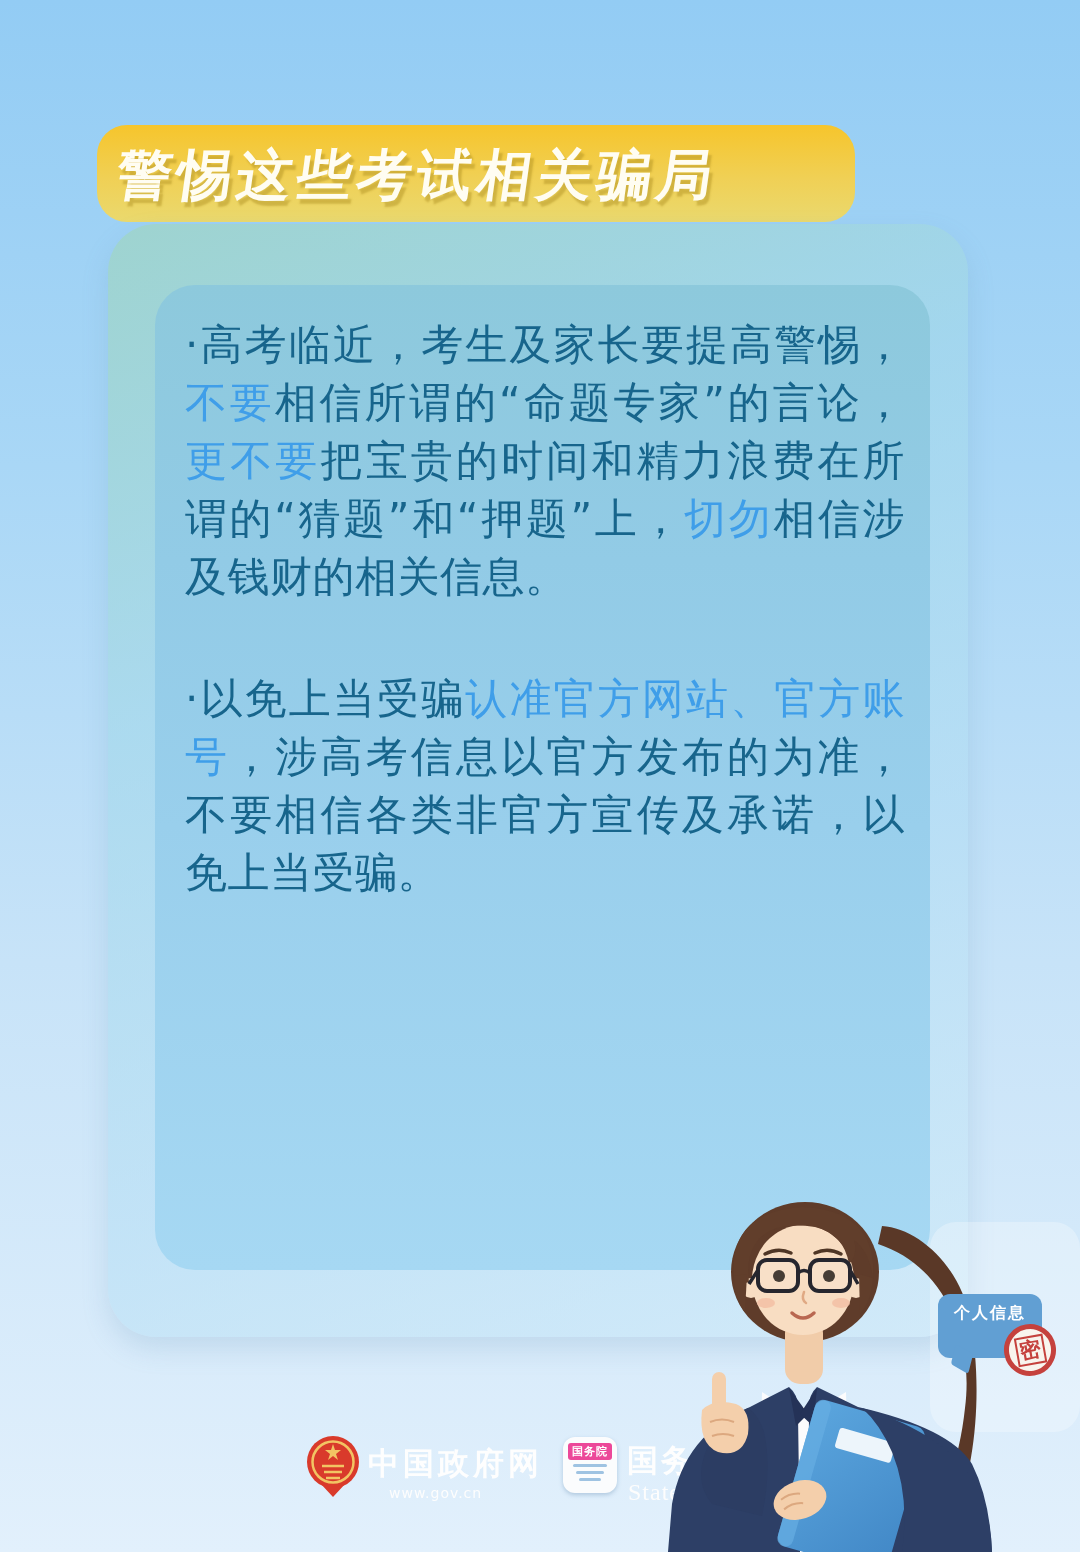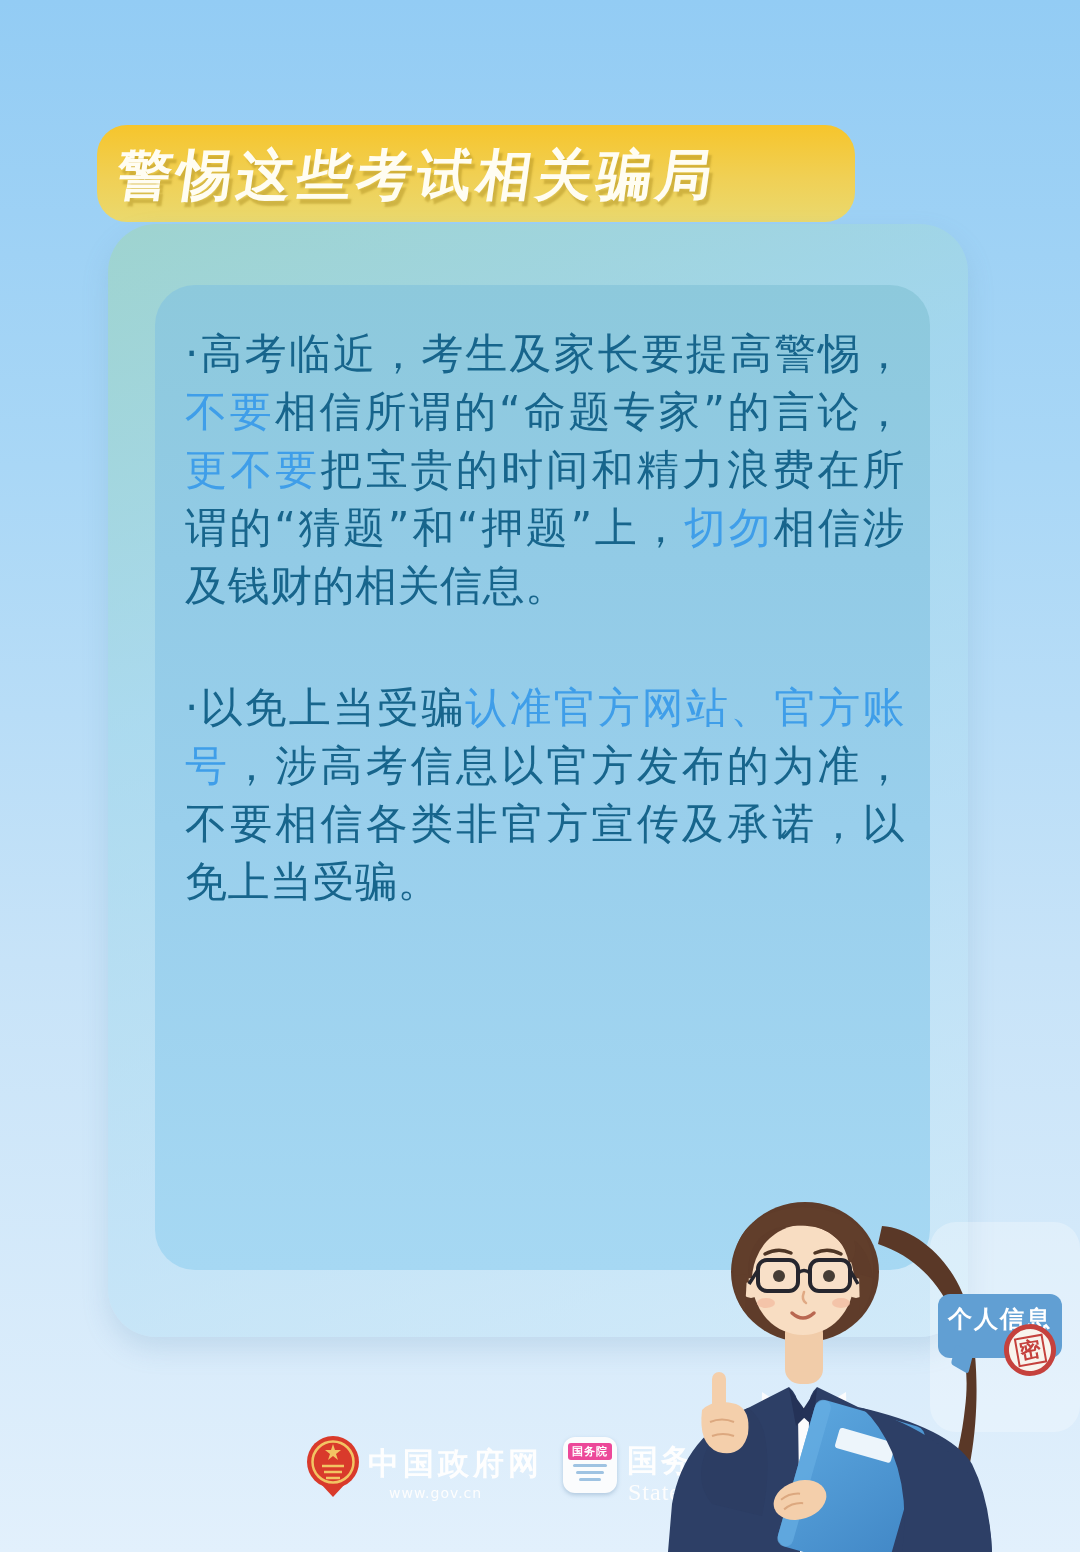--- a/index.html
+++ b/index.html
@@ -17,36 +17,36 @@
 
   
   .outer-card{position:absolute;left:108px;top:224px;width:860px;height:1113px;border-radius:48px;
     background:linear-gradient(155deg,rgba(158,212,198,0.80) 0%,rgba(163,216,234,0.62) 34%,rgba(180,222,244,0.55) 66%,rgba(205,233,248,0.62) 100%);
     box-shadow:0 12px 26px rgba(110,155,190,0.22);}
 
   
   .inner-card{position:absolute;left:155px;top:285px;width:775px;height:985px;border-radius:40px;
     background:linear-gradient(180deg,#8dc9dc 0%,#92cbe6 28%,#99cfec 55%,#a6d8f3 100%);
     box-sizing:border-box;padding:31px 25px 0 30px;}
-  .para{margin:9px 0 64px 0;font-size:42px;line-height:58px;color:#17658c;
+  .para{margin:0 0 64px 0;font-size:42px;line-height:58px;color:#17658c;
     letter-spacing:0.5px;text-align:justify;}
   .para .hl{color:#3f9ee9;}
 
   
   .decor-panel{position:absolute;left:930px;top:1222px;width:150px;height:210px;border-radius:26px;
     background:rgba(255,255,255,0.28);}
 
   
   .bubble1{position:absolute;left:598px;top:1262px;width:150px;height:70px;border-radius:14px;
     background:#58a1dd;color:#ffffff;font-weight:bold;font-size:22px;letter-spacing:3px;
     display:flex;align-items:center;justify-content:center;z-index:7;}
   .bubble1::after{content:"";position:absolute;right:24px;bottom:-12px;width:24px;height:24px;
     background:#58a1dd;transform:rotate(32deg) skewX(18deg);border-radius:3px;z-index:-1;}
-  .bubble2{position:absolute;left:938px;top:1294px;width:124px;height:64px;border-radius:12px;
-    background:#619fd3;color:#ffffff;font-weight:bold;font-size:24px;letter-spacing:2px;
+  .bubble2{position:absolute;left:938px;top:1294px;width:104px;height:64px;border-radius:12px;
+    background:#619fd3;color:#ffffff;font-weight:bold;font-size:16px;letter-spacing:2px;
     box-sizing:border-box;padding:9px 0 0 0;text-align:center;z-index:7;}
   .bubble2::after{content:"";position:absolute;left:14px;bottom:-11px;width:20px;height:20px;
     background:#619fd3;transform:rotate(30deg) skewX(16deg);border-radius:3px;z-index:-1;}
   .seal{position:absolute;left:1004px;top:1324px;width:52px;height:52px;border-radius:50%;
     background:#f8f4ee;border:5px solid #c5413d;box-sizing:border-box;
     display:flex;align-items:center;justify-content:center;transform:rotate(-10deg);z-index:8;}
   .seal-inner{width:29px;height:29px;border:2.5px solid #c5413d;box-sizing:border-box;
     display:flex;align-items:center;justify-content:center;
     font-size:21px;font-weight:bold;color:#c5413d;line-height:1;}
 

